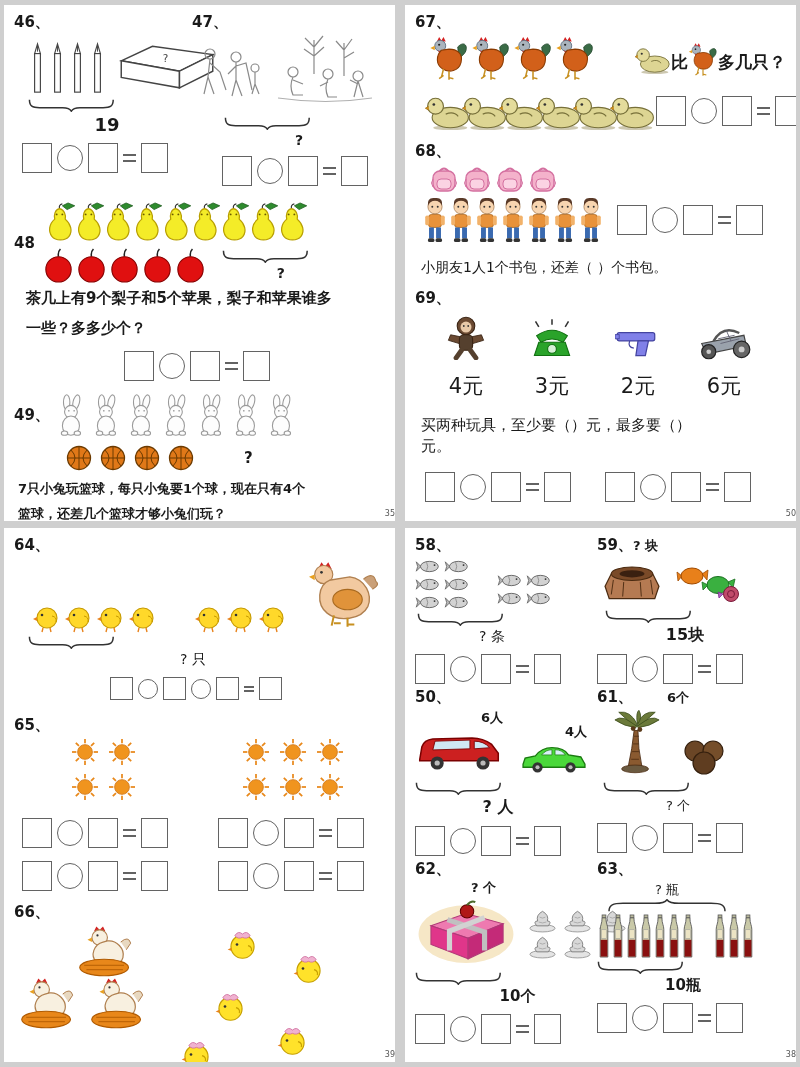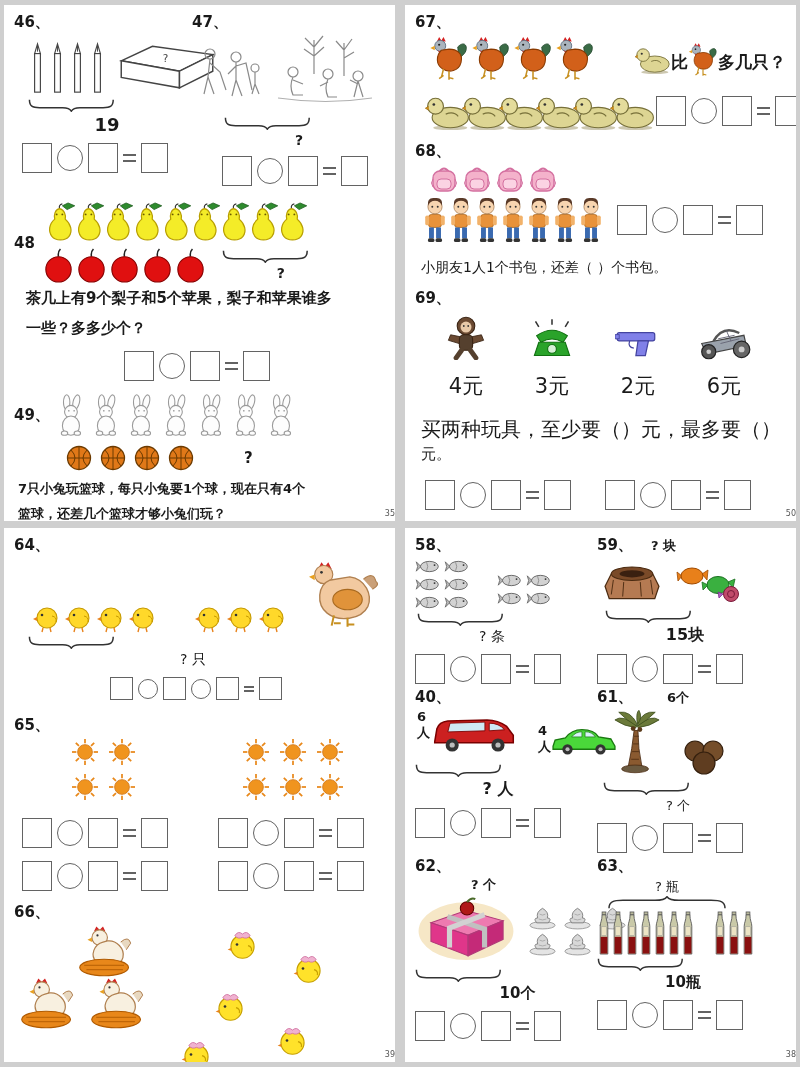--- a/index.html
+++ b/index.html
@@ -102,21 +102,21 @@
   .scatter{position:relative;width:180px;height:158px;margin-left:18px}
   .scatter>span{position:absolute}
   .sc1{left:62px;top:2px}.sc2{left:128px;top:26px}.sc3{left:50px;top:64px}.sc4{left:112px;top:98px}.sc5{left:16px;top:112px}
   .cols{display:grid;grid-template-columns:172px 1fr;column-gap:10px}
   .fishrow{display:flex;align-items:center;margin-top:4px}
   .fishgrid{display:grid;grid-template-columns:repeat(2,27px);gap:3px 2px}
   .fg2{margin-left:26px;margin-top:10px}
   .crow{display:flex;align-items:flex-end;gap:14px;margin:4px 0 0 6px}
   .lblsm{font-size:13px;font-weight:600}
   .vehrow{display:flex;align-items:flex-end;margin-top:2px}
-  .vcol{display:flex;flex-direction:row;align-items:flex-start}
+  .vcol{display:flex;flex-direction:column;align-items:flex-end}
   .vcol .lblsm{margin-left:2px}
   .vcol2{margin-left:18px}
   .treerow{display:flex;align-items:flex-end;gap:20px;margin:2px 0 0 16px}
   .giftrow{display:flex;align-items:center;margin-top:2px}
   .pastrygrid{display:grid;grid-template-columns:repeat(3,33px);gap:2px 2px;margin-left:10px}
   .bottles{display:flex;align-items:flex-end;gap:1px;margin-top:2px}
   .bsp{width:16px}.mt8{margin-top:8px}.mt12{margin-top:12px}
 </style>
 </head>
 <body>
@@ -741,21 +741,21 @@
                 <path d="M4,20 L40,13 L42,22 L8,29 Z" fill="#9aa2ac" stroke="#444" stroke-width="1"></path>
                 <path d="M18,16 l14,-3 M20,20 l16,-4 M25,9 l4,9" stroke="#667" stroke-width="0.8" fill="none"></path>
                 <circle cx="10" cy="27" r="6" fill="#555" stroke="#222"></circle>
                 <circle cx="38" cy="25" r="7" fill="#666" stroke="#222"></circle>
                 <circle cx="10" cy="27" r="2" fill="#ccc"></circle>
                 <circle cx="38" cy="25" r="2.5" fill="#ccc"></circle>
               </svg></span>
           <span class="price">6元</span>
         </div>
       </div>
-      <p class="ptext" style="margin-top:16px;font-size:20px">买两种玩具，至少要（）元，最多要（）</p>
+      <p class="ptext" style="margin-top:16px;font-size:15px">买两种玩具，至少要（）元，最多要（）</p>
       <p class="ptext" style="margin-top:2px;font-size:15px">元。</p>
       <div class="eqrow">
           <span class="eq">
             <span class="bx"></span>
             <span class="ci"></span>
             <span class="bx"></span>
             <span class="es"></span>
             <span class="bx ans"></span>
           </span>
           <span class="eq">
@@ -1184,21 +1184,21 @@
         </div>
         <div class="eqslot"><span class="eq">
               <span class="bx"></span>
               <span class="ci"></span>
               <span class="bx"></span>
               <span class="es"></span>
               <span class="bx ans"></span>
             </span></div>
       </div>
       <div>
-        <div class="hrow2" style="gap:18px">
+        <div class="hrow2" style="">
           <span class="pnum">59、</span>
           <span class="lblsm">? 块</span>
         </div>
         <div class="crow">
           <span><svg class="i-basket" viewBox="0 0 56 42">
                 <path d="M8,14 L48,14 L54,26 L50,38 L6,38 L2,26 Z" fill="#b57a52" stroke="#4a2a10" stroke-width="1.2"></path>
                 <ellipse cx="28" cy="14" rx="20" ry="6.5" fill="#7a4a28" stroke="#4a2a10"></ellipse>
                 <ellipse cx="28" cy="14" rx="12" ry="3.5" fill="#3a2010"></ellipse>
                 <path d="M10,20 L8,34 M20,22 L19,36 M36,22 L37,36 M46,20 L48,34" stroke="#4a2a10" stroke-width="0.9" fill="none"></path>
               </svg></span>
@@ -1221,21 +1221,21 @@
         <div class="eqslot"><span class="eq">
               <span class="bx"></span>
               <span class="ci"></span>
               <span class="bx"></span>
               <span class="es"></span>
               <span class="bx ans"></span>
             </span></div>
       </div>
 
       <div>
-        <div class="pnum">40、</div>
+        <div class="pnum">50、</div>
         <div class="vehrow">
           <div class="vcol">
             <span class="lblsm">6人</span>
             <span><svg class="i-van" viewBox="0 0 80 44">
                   <path d="M4,30 L6,18 Q8,12 16,11 L52,10 Q62,10 70,16 L76,24 L76,31 L4,31 Z" fill="#cc2020" stroke="#7a0000" stroke-width="1.4"></path>
                   <path d="M18,13 L50,12 L50,20 L16,21 Z" fill="#cfe8f4" stroke="#7a0000" stroke-width="0.8"></path>
                   <path d="M54,13 Q63,13 68,19 L54,20 Z" fill="#cfe8f4" stroke="#7a0000" stroke-width="0.8"></path>
                   <circle cx="20" cy="33" r="6" fill="#333"></circle>
                   <circle cx="62" cy="33" r="6" fill="#333"></circle>
                   <circle cx="20" cy="33" r="2.4" fill="#bbb"></circle>

